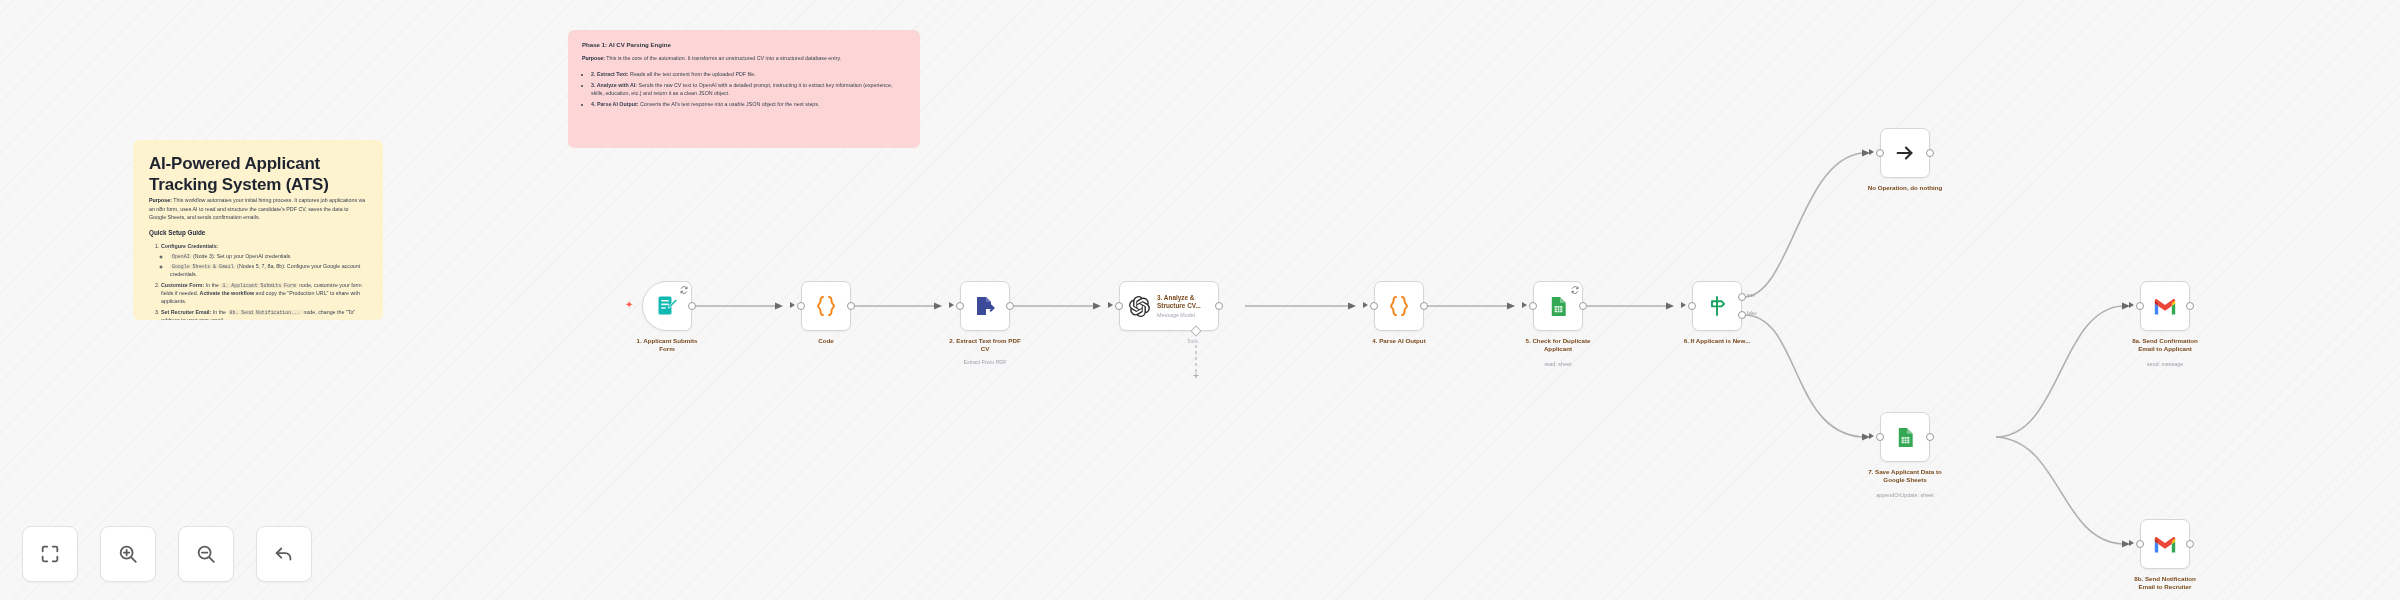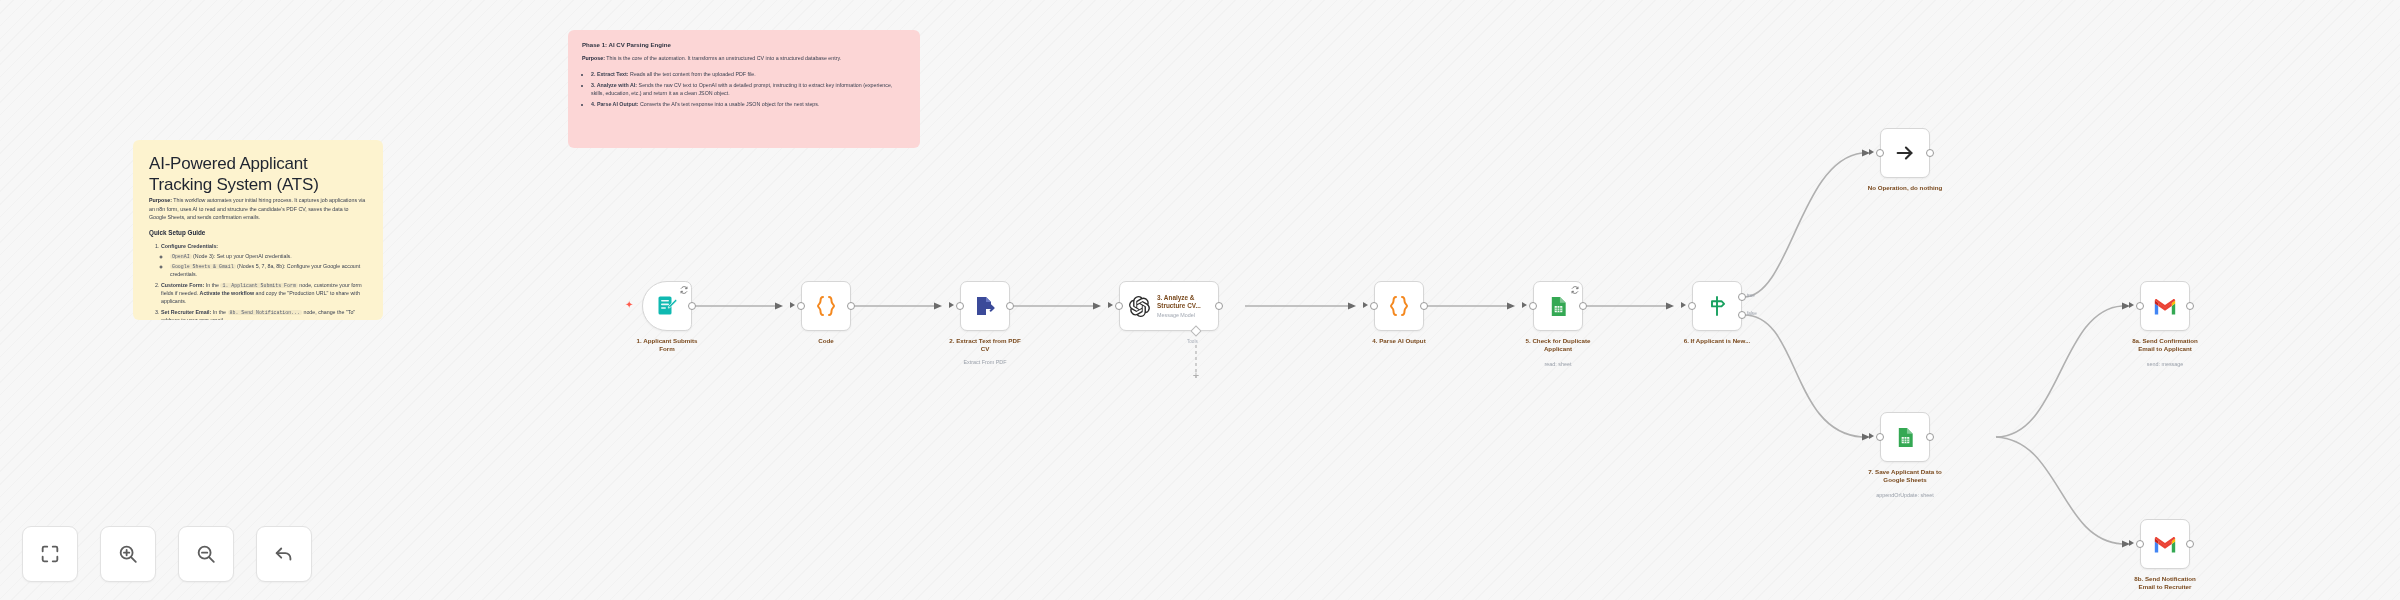--- a/index.html
+++ b/index.html
@@ -57,21 +57,21 @@
   }
   .sticky-pink {
     left: 568px; top: 30px;
     width: 352px; height: 118px;
     background: #fcd6d6;
     padding: 11px 14px;
   }
 
   .note-title {
     font-size: 17px;
-    font-weight: normal;
+    font-weight: bold;
     color: #1f2430;
     line-height: 1.22;
     letter-spacing: -0.2px;
     margin-bottom: 1px;
   }
   .note-h {
     font-size: 6.1px;
     font-weight: bold;
     color: #2d3340;
     margin-bottom: 6px;

